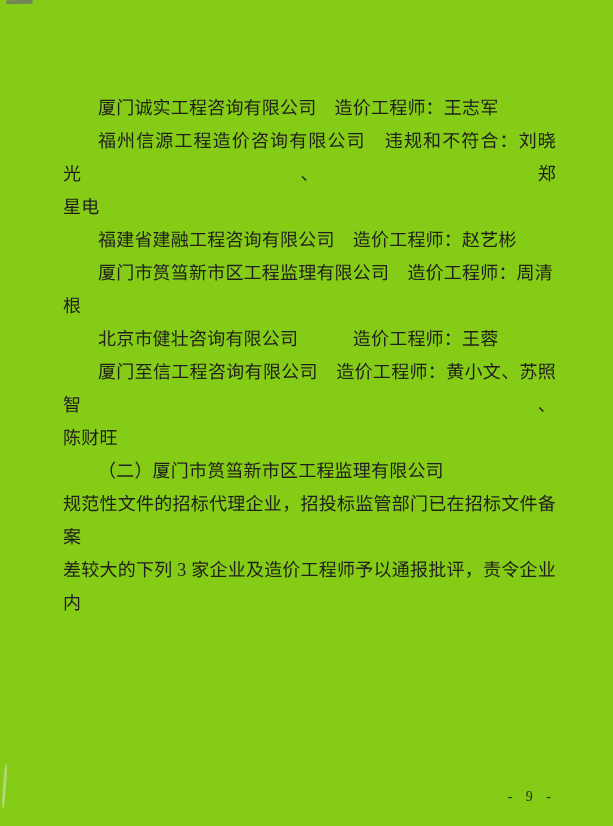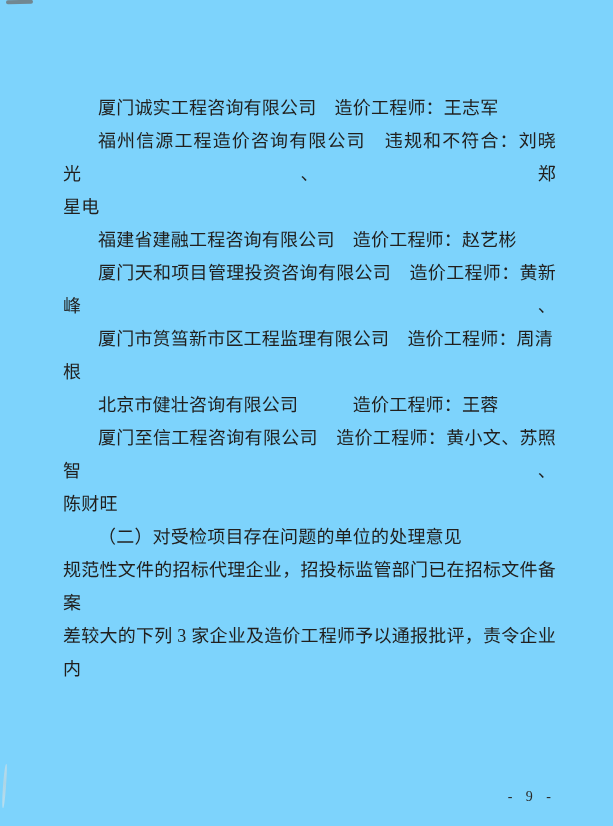--- a/index.html
+++ b/index.html
@@ -5,21 +5,21 @@
   html, body {
     margin: 0;
     padding: 0;
     background: #e8e8e8;
   }
   .page {
     position: relative;
     width: 613px;
     height: 826px;
     margin: 0 auto;
-    background: #7dd3fc;
+    background: #84cc16;
     overflow: hidden;
     font-family: "Liberation Serif", "DejaVu Serif", serif;
     color: #211f1d;
   }
   
   .artifact-top {
     position: absolute;
     left: 6px;
     top: 0;
     width: 27px;
@@ -76,26 +76,25 @@
 <div class="page">
 
   <div class="artifact-top"></div>
   <div class="artifact-left"></div>
 
   <div class="content">
     <div class="line indent">厦门诚实工程咨询有限公司　造价工程师：王志军</div>
     <div class="line indent justify">福州信源工程造价咨询有限公司　违规和不符合：刘晓光、郑</div>
     <div class="line">星电</div>
     <div class="line indent">福建省建融工程咨询有限公司　造价工程师：赵艺彬</div>
-    <div class="line indent justify">厦门天和项目管理投资咨询有限公司　造价工程师：黄新峰、</div>
     <div class="line indent">厦门市筼筜新市区工程监理有限公司　造价工程师：周清根</div>
     <div class="line indent">北京市健壮咨询有限公司　　　造价工程师：王蓉</div>
     <div class="line indent justify">厦门至信工程咨询有限公司　造价工程师：黄小文、苏照智、</div>
     <div class="line">陈财旺</div>
-    <div class="line indent">（二）对受检项目存在问题的单位的处理意见</div>
+    <div class="line indent">（二）厦门市筼筜新市区工程监理有限公司</div>
     <div class="line justify">规范性文件的招标代理企业，招投标监管部门已在招标文件备案</div>
     <div class="line justify">差较大的下列 3 家企业及造价工程师予以通报批评，责令企业内</div>
 
   </div>
 
   <div class="footer">- 9 -</div>
 
 </div>
 
 </body></html>

